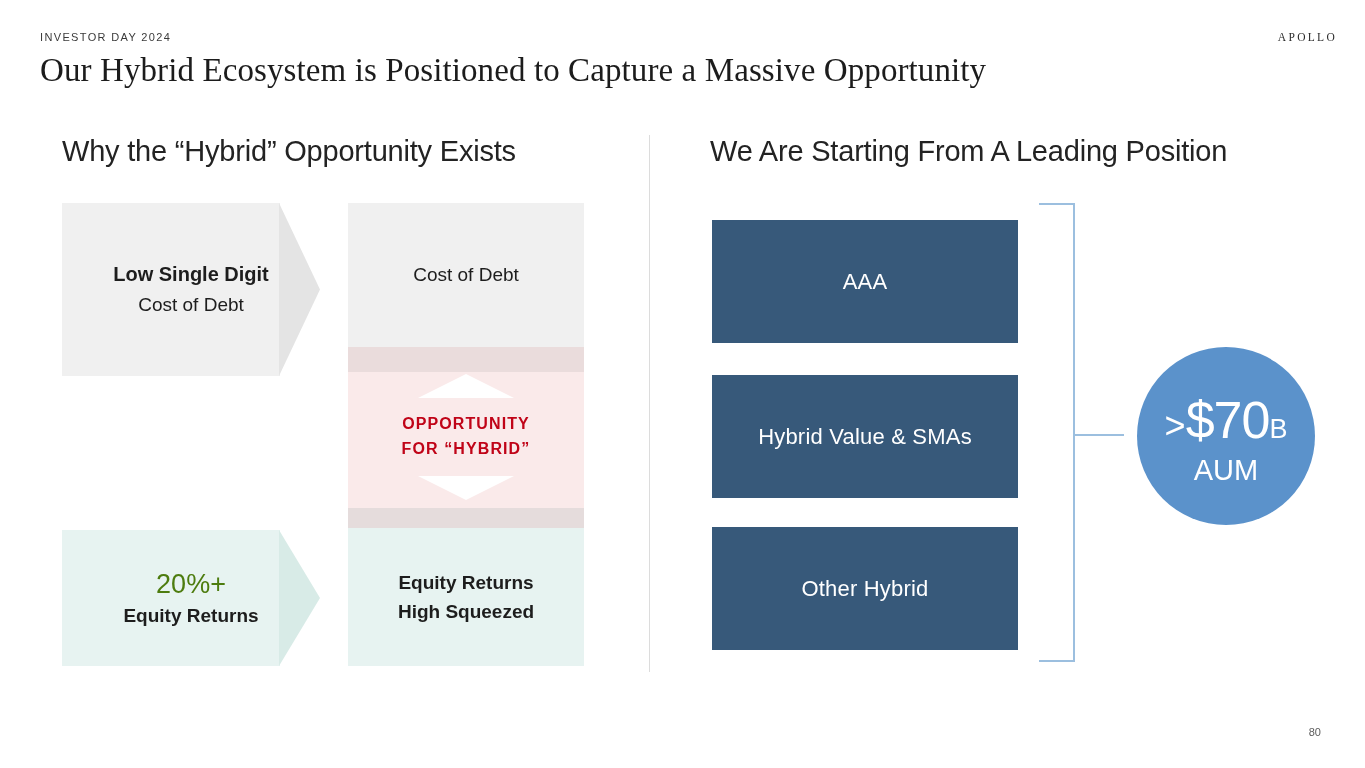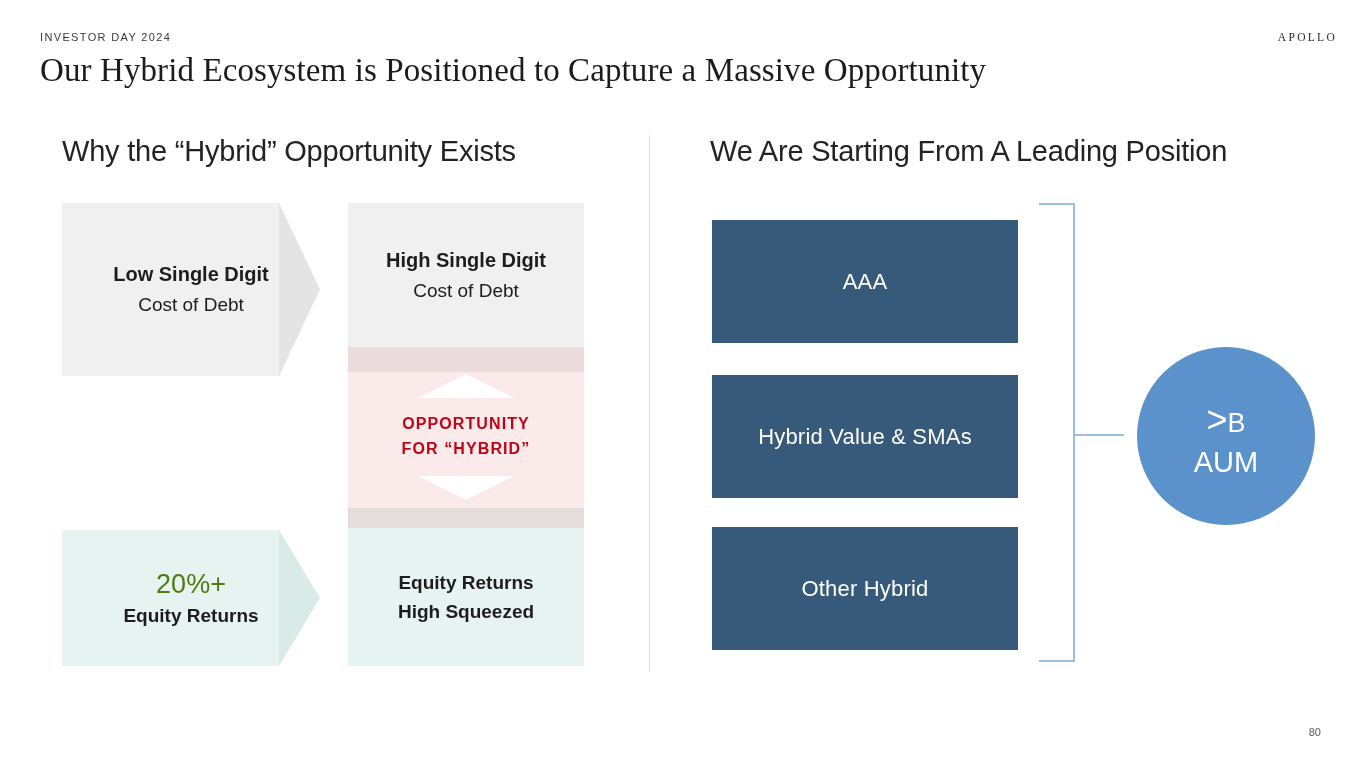--- a/index.html
+++ b/index.html
@@ -178,21 +178,20 @@
       <div class="head"></div>
       <div class="labels">
         <div class="ab-big">20%+</div>
         <div class="ab-sub">Equity Returns</div>
       </div>
     </div>
 
     <div class="stack">
       <div class="seg seg-top">
         <div class="txt">
-          <div class="ab-l1">High Single Digit</div>
           <div class="ab-l2">Cost of Debt</div>
         </div>
       </div>
       <div class="seg seg-band-a"></div>
       <div class="seg seg-mid"></div>
       <div class="seg seg-band-b"></div>
       <div class="seg seg-bot">
         <div class="txt">
           <div class="ab-sub">Equity Returns</div>
           <div class="ab-sub">High Squeezed</div>
@@ -220,20 +219,21 @@
     <div class="bracket">
       <div class="bk-v"></div>
       <div class="bk-t"></div>
       <div class="bk-b"></div>
       <div class="bk-m"></div>
     </div>
 
     <div class="circle">
       <div class="line1">
         <span class="gt">&gt;</span>
+        <span class="amt">$70</span>
         <span class="b">B</span>
       </div>
       <div class="aum">AUM</div>
     </div>
 
   </div>
 
   <div class="pagenum">80</div>
 
 </div>

